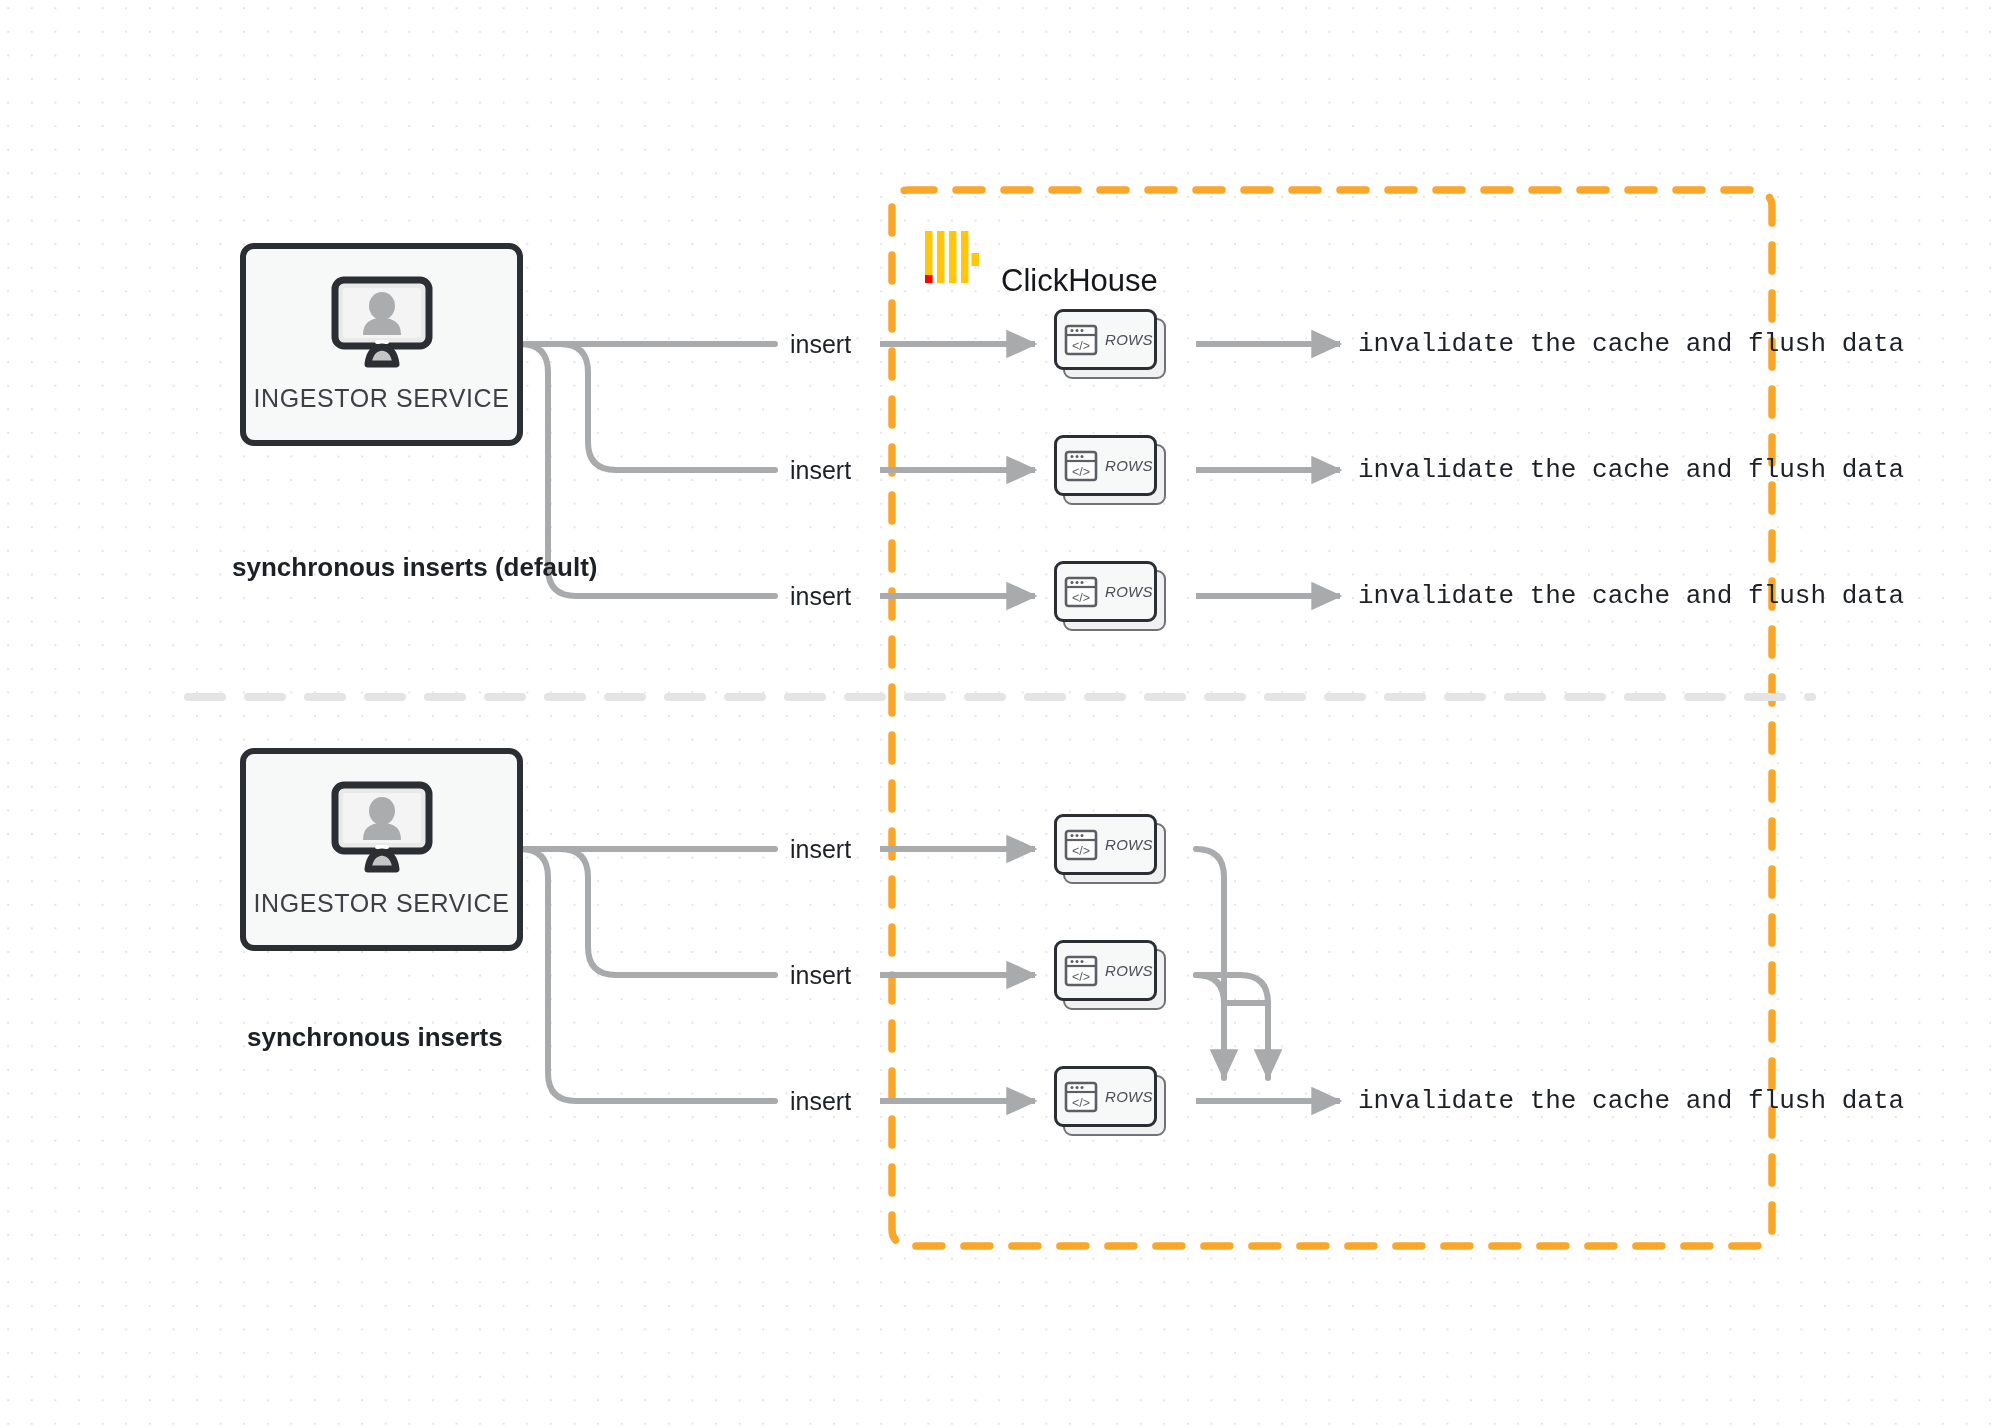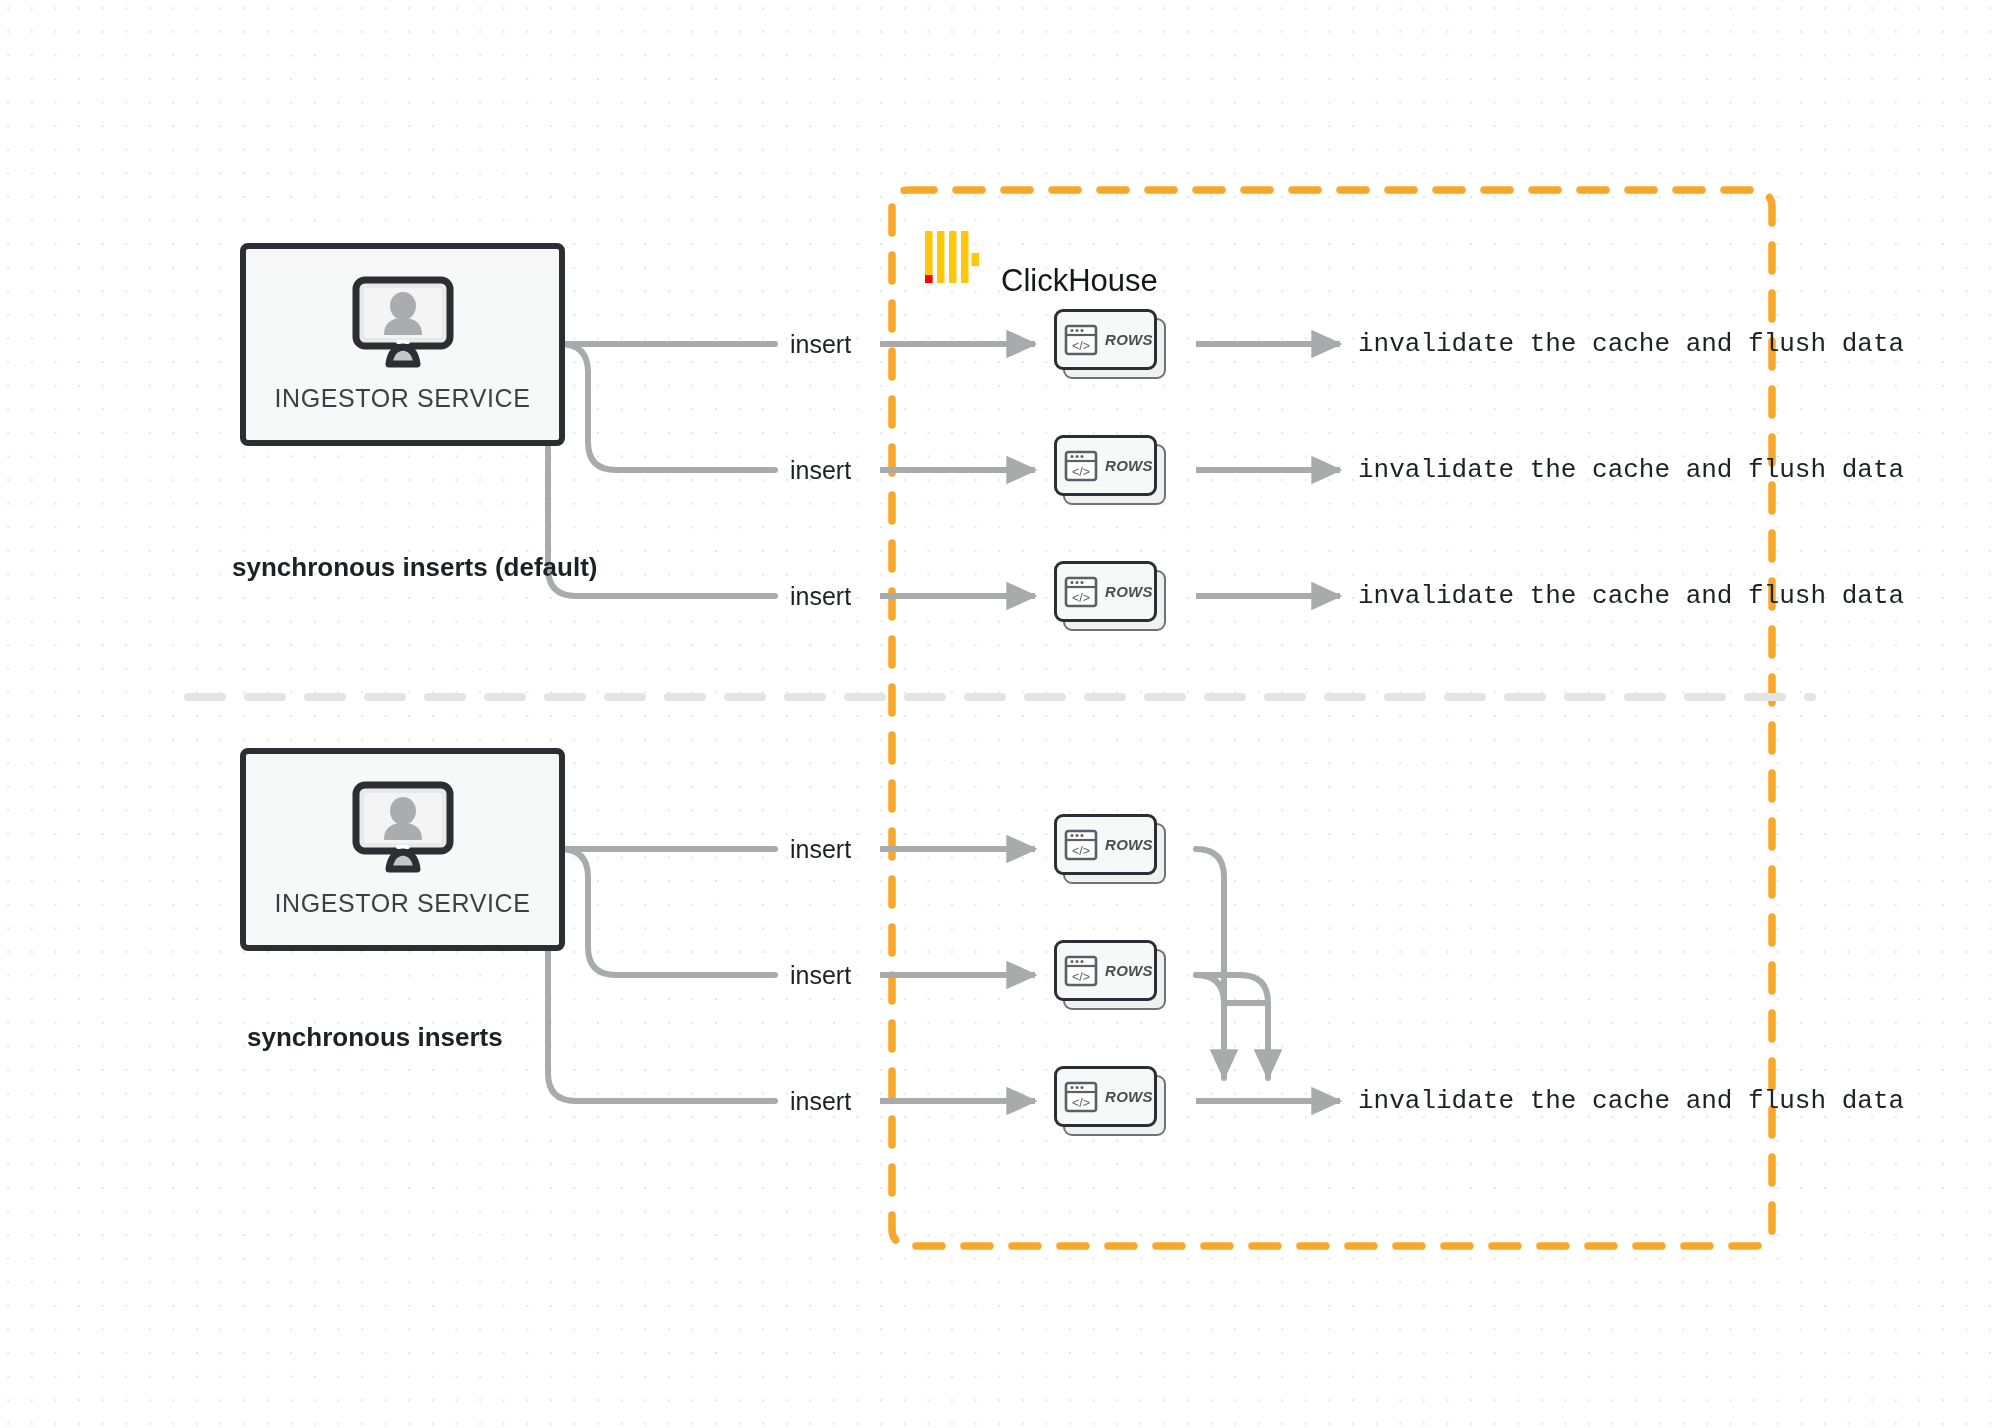--- a/index.html
+++ b/index.html
@@ -21,24 +21,24 @@
   #vector-layer {
     position: absolute;
     left: 0; top: 0;
     width: 2000px;
     height: 1428px;
   }
 
   
   .ingestor-box {
     position: absolute;
-    width: 325px;
+    width: 283px;
     height: 203px;
     border: 6px solid #2b2e33;
-    border-radius: 8px;
+    border-radius: 14px;
     background: #f7f8f8;
     box-sizing: border-box;
     display: flex;
     flex-direction: column;
     align-items: center;
     justify-content: center;
   }
   .ingestor-label {
     font-size: 25px;
     letter-spacing: 0.6px;
@@ -97,21 +97,21 @@
     box-sizing: border-box;
     display: flex;
     align-items: center;
     gap: 7px;
     padding-left: 7px;
   }
   .win-icon { width: 34px; height: 32px; display:block; flex: none; }
   .rows-text {
     font-size: 15px;
     font-style: italic;
-    font-weight: bold;
+    font-weight: normal;
     color: #4a4d52;
     letter-spacing: 0.3px;
   }
 
   
   .edge-label {
     position: absolute;
     font-size: 25px;
     color: #1d2025;
     white-space: nowrap;

